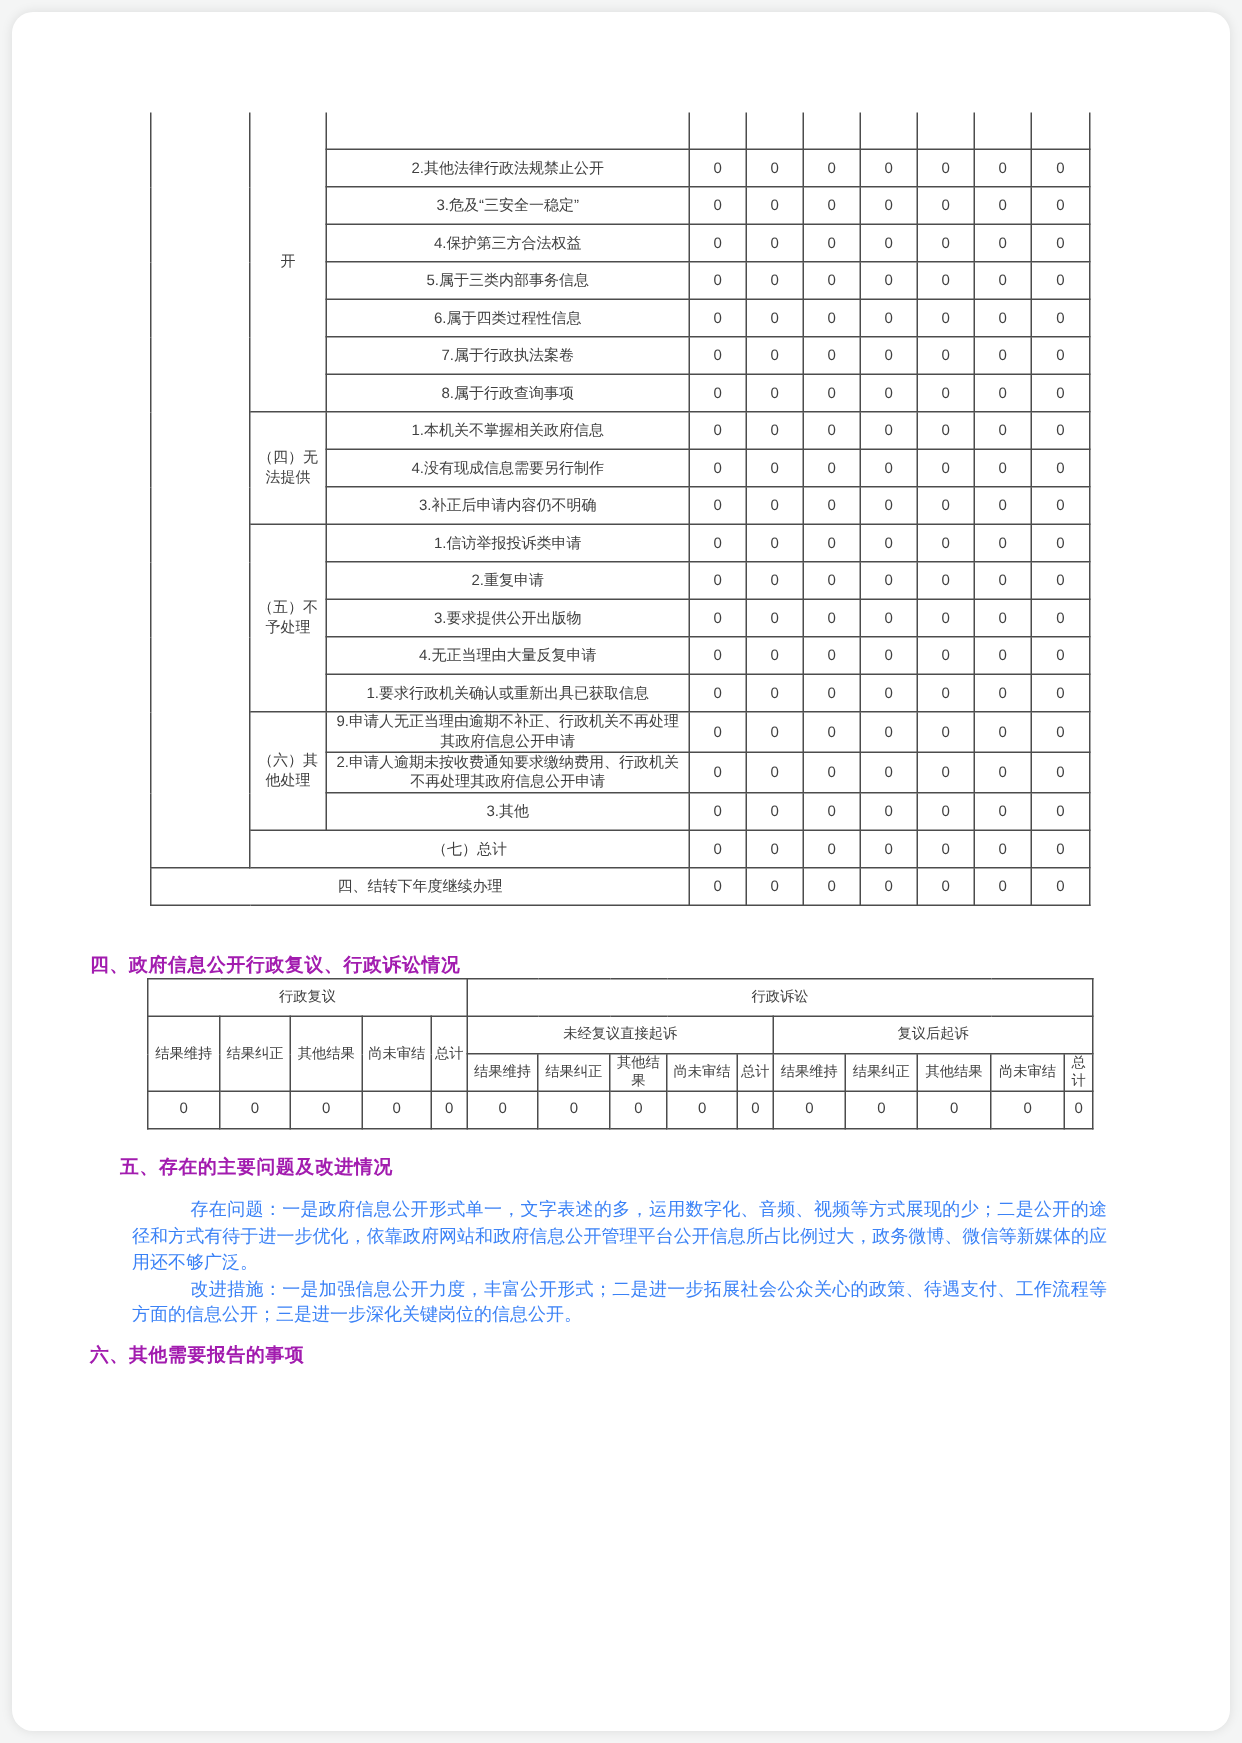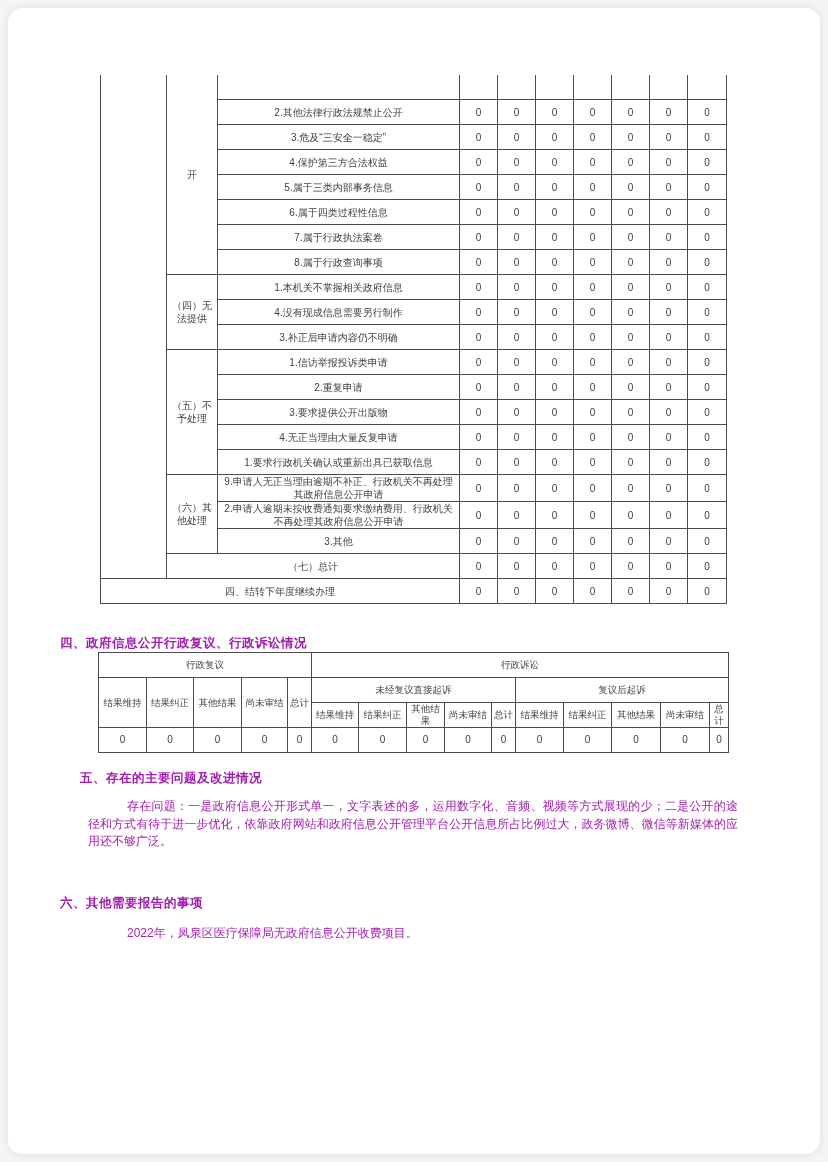--- a/index.html
+++ b/index.html
@@ -35,21 +35,21 @@
   #review-table td{height:24px;}
   
   .sec-heading{
     position:absolute;left:52px;
     font-size:12.5px;font-weight:bold;color:#a21caf;
     white-space:nowrap;letter-spacing:0.5px;
   }
   .para-block{
     position:absolute;left:80px;width:650px;
     font-size:12px;line-height:17.5px;
-    text-align:justify;color:#a21caf;
+    text-align:justify;color:#3b82f6;
   }
   .para-block p{margin:0;text-indent:39px;}
 </style>
 </head>
 <body>
 
 <div class="page">
 
   <table class="t" id="main-table">
     <colgroup>
@@ -350,20 +350,18 @@
         <td class="num">0</td>
         <td class="num">0</td>
         <td class="num">0</td>
       </tr>
     </tbody>
   </table>
 
   <div class="sec-heading" style="top:762px;margin-left:20px;">五、存在的主要问题及改进情况</div>
   <div class="para-block" style="top:790px;">
     <p>存在问题：一是政府信息公开形式单一，文字表述的多，运用数字化、音频、视频等方式展现的少；二是公开的途径和方式有待于进一步优化，依靠政府网站和政府信息公开管理平台公开信息所占比例过大，政务微博、微信等新媒体的应用还不够广泛。</p>
+    <p>改进措施：一是加强信息公开力度，丰富公开形式；二是进一步拓展社会公众关心的政策、待遇支付、工作流程等方面的信息公开；三是进一步深化关键岗位的信息公开。</p>
   </div>
 
   <div class="sec-heading" style="top:887px;">六、其他需要报告的事项</div>
-  <div class="para-block" style="top:917px;">
-    <p>2022年，凤泉区医疗保障局无政府信息公开收费项目。</p>
-  </div>
 
 </div>
 
 </body></html>

